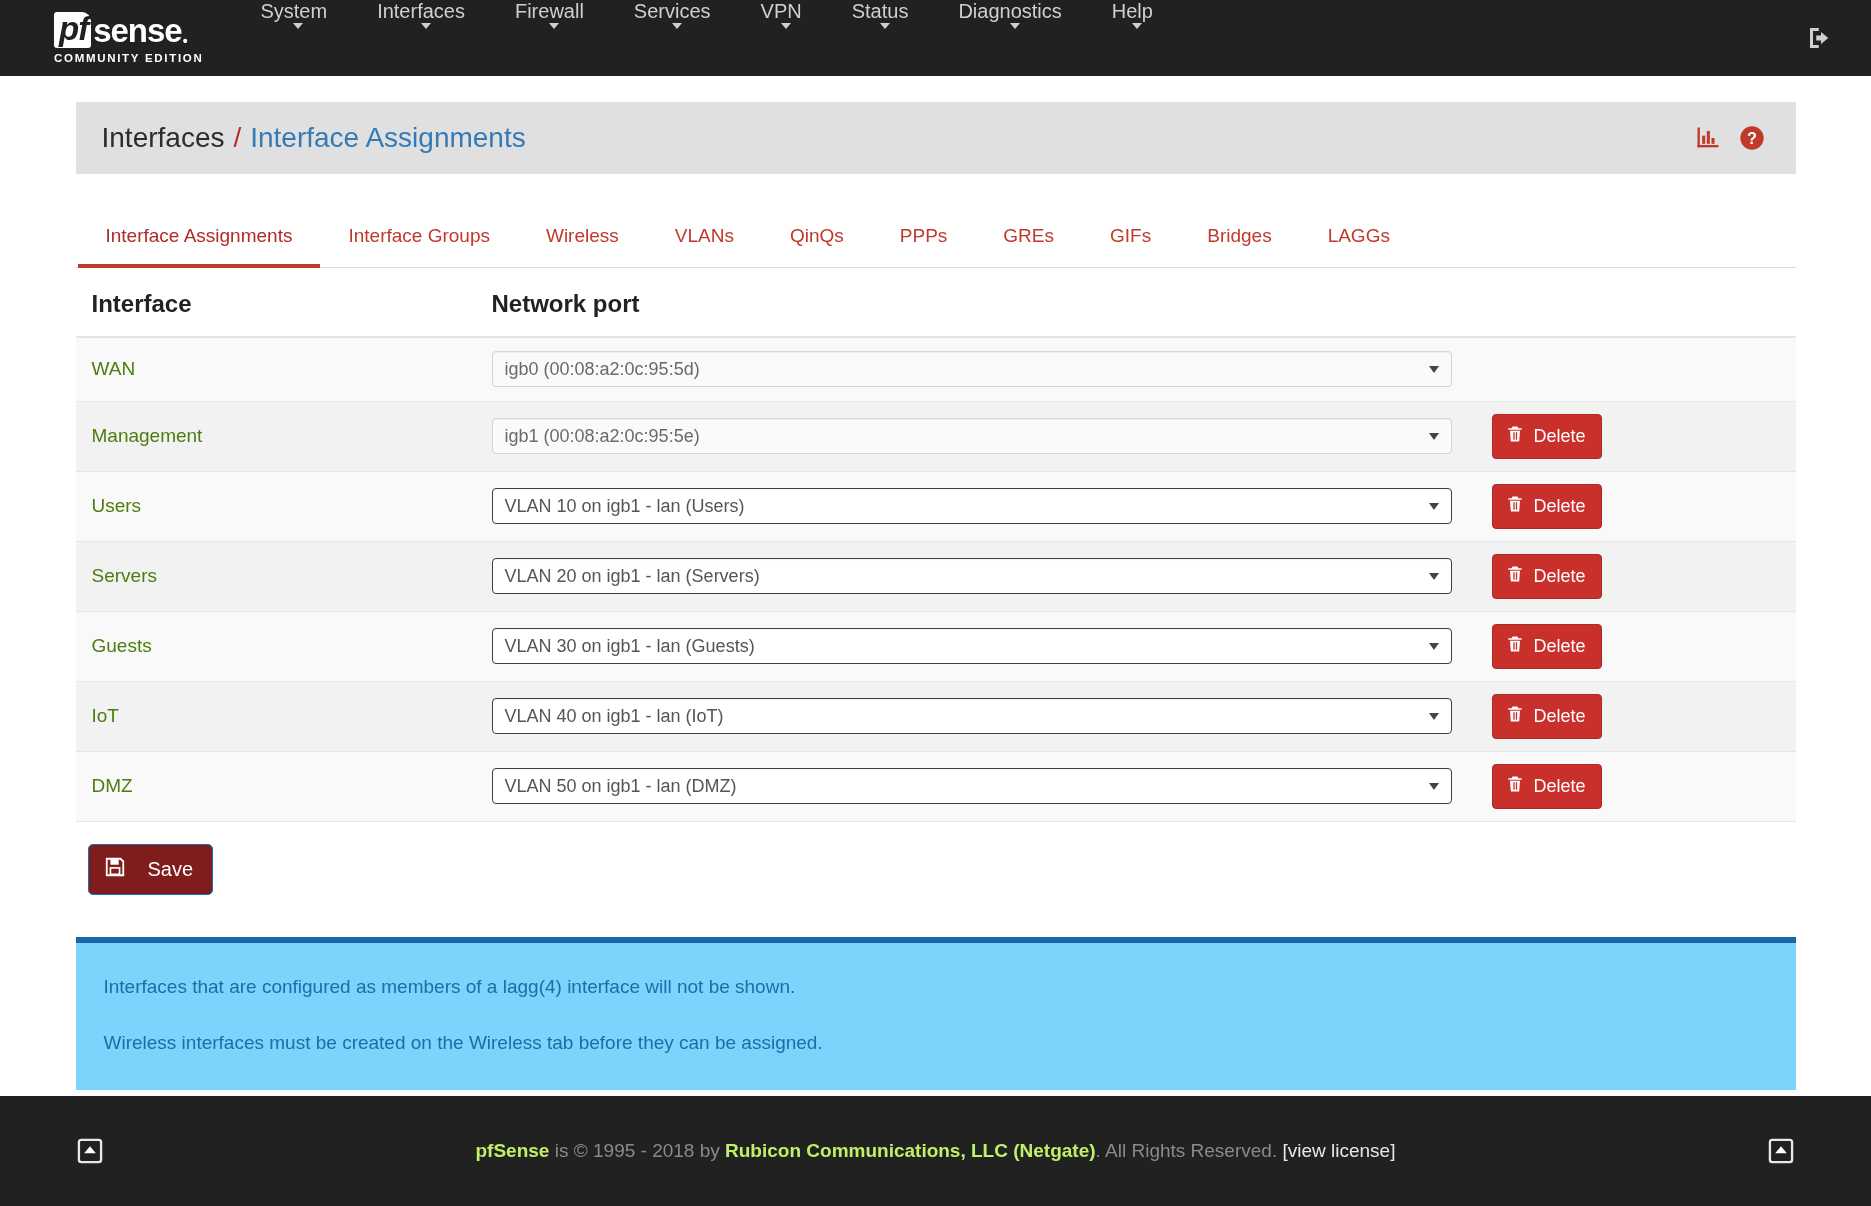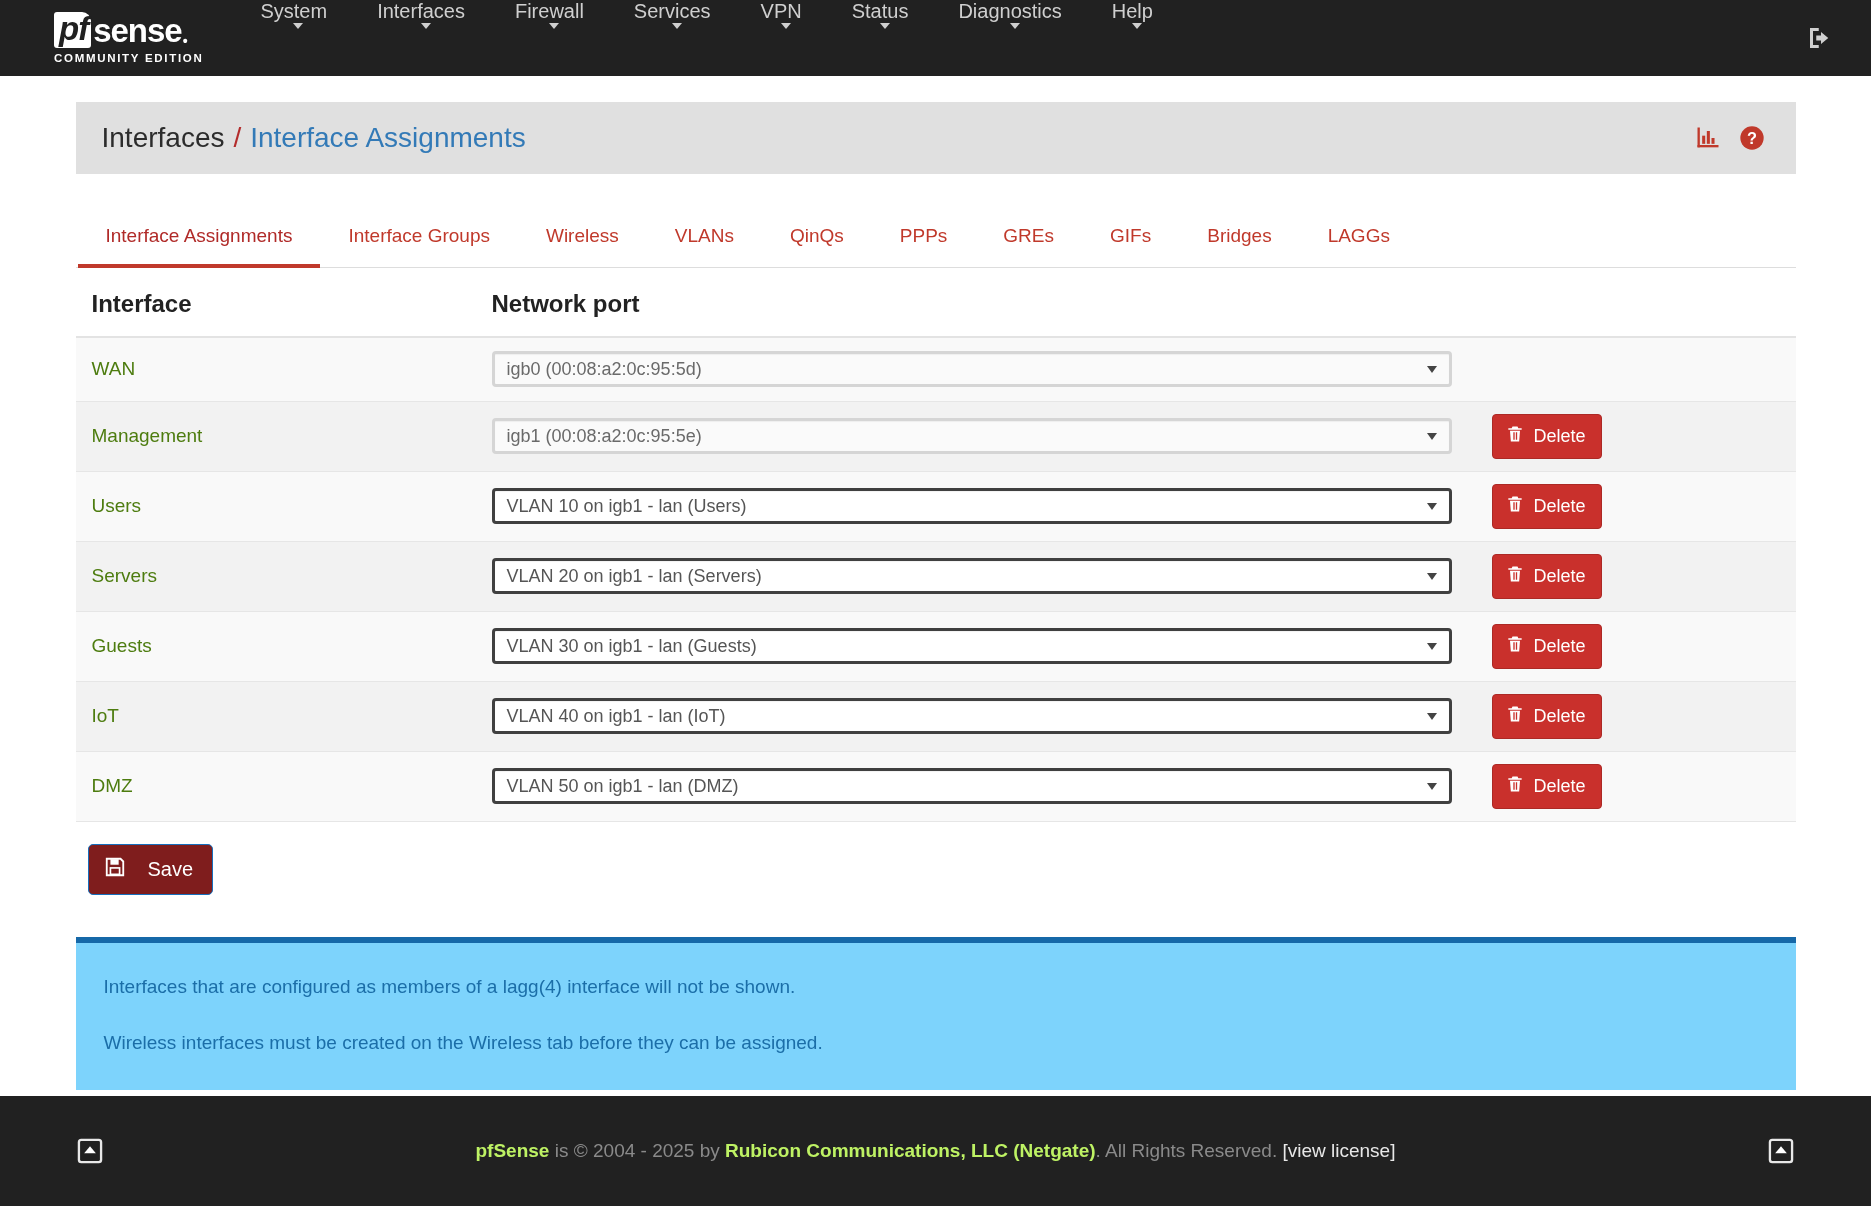--- a/index.html
+++ b/index.html
@@ -112,21 +112,21 @@
     border-bottom: 1px solid #e6e6e6;
     height: 64px;
   }
   .tbl tr.row-odd  td { background: #f9f9f9; }
   .tbl tr.row-even td { background: #f2f2f2; }
   .iface-link { color: #4d7c0f; font-size: 19px; cursor: pointer; }
 
   .sel {
     position: relative;
     width: 960px; height: 36px;
-    border: 3px solid #404040;
+    border: 1px solid #404040;
     border-radius: 4px;
     background: #ffffff;
     display: flex; align-items: center;
     padding: 0 12px;
     font-size: 18px; color: #555555;
     cursor: pointer;
     box-shadow: inset 0 1px 1px rgba(0,0,0,.05);
   }
   .sel.disabled { background: #fafafa; color: #6a6a6a; border-color: #d5d5d5; }
   .sel .sel-caret {
@@ -457,21 +457,21 @@
 </div>
 
 <div class="footer">
   <div class="foot-corner left">
     <svg width="28" height="28" viewBox="0 0 24 24">
       <rect x="2.5" y="2.5" width="19" height="19" rx="2" fill="none" stroke="#e8e8e8" stroke-width="2"></rect>
       <path d="M12 8l5 6H7l5-6z" fill="#ffffff"></path>
     </svg>
   </div>
   <div class="footer-text">
-    <span class="strong">pfSense</span><span> is © 2004 - 2025 by </span><span class="strong">Rubicon Communications, LLC (Netgate)</span><span>. All Rights Reserved. </span><span class="lic">[view license]</span>
+    <span class="strong">pfSense</span><span> is © 1995 - 2018 by </span><span class="strong">Rubicon Communications, LLC (Netgate)</span><span>. All Rights Reserved. </span><span class="lic">[view license]</span>
   </div>
   <div class="foot-corner right">
     <svg width="28" height="28" viewBox="0 0 24 24">
       <rect x="2.5" y="2.5" width="19" height="19" rx="2" fill="none" stroke="#e8e8e8" stroke-width="2"></rect>
       <path d="M12 8l5 6H7l5-6z" fill="#ffffff"></path>
     </svg>
   </div>
 </div>
 
 </body></html>

